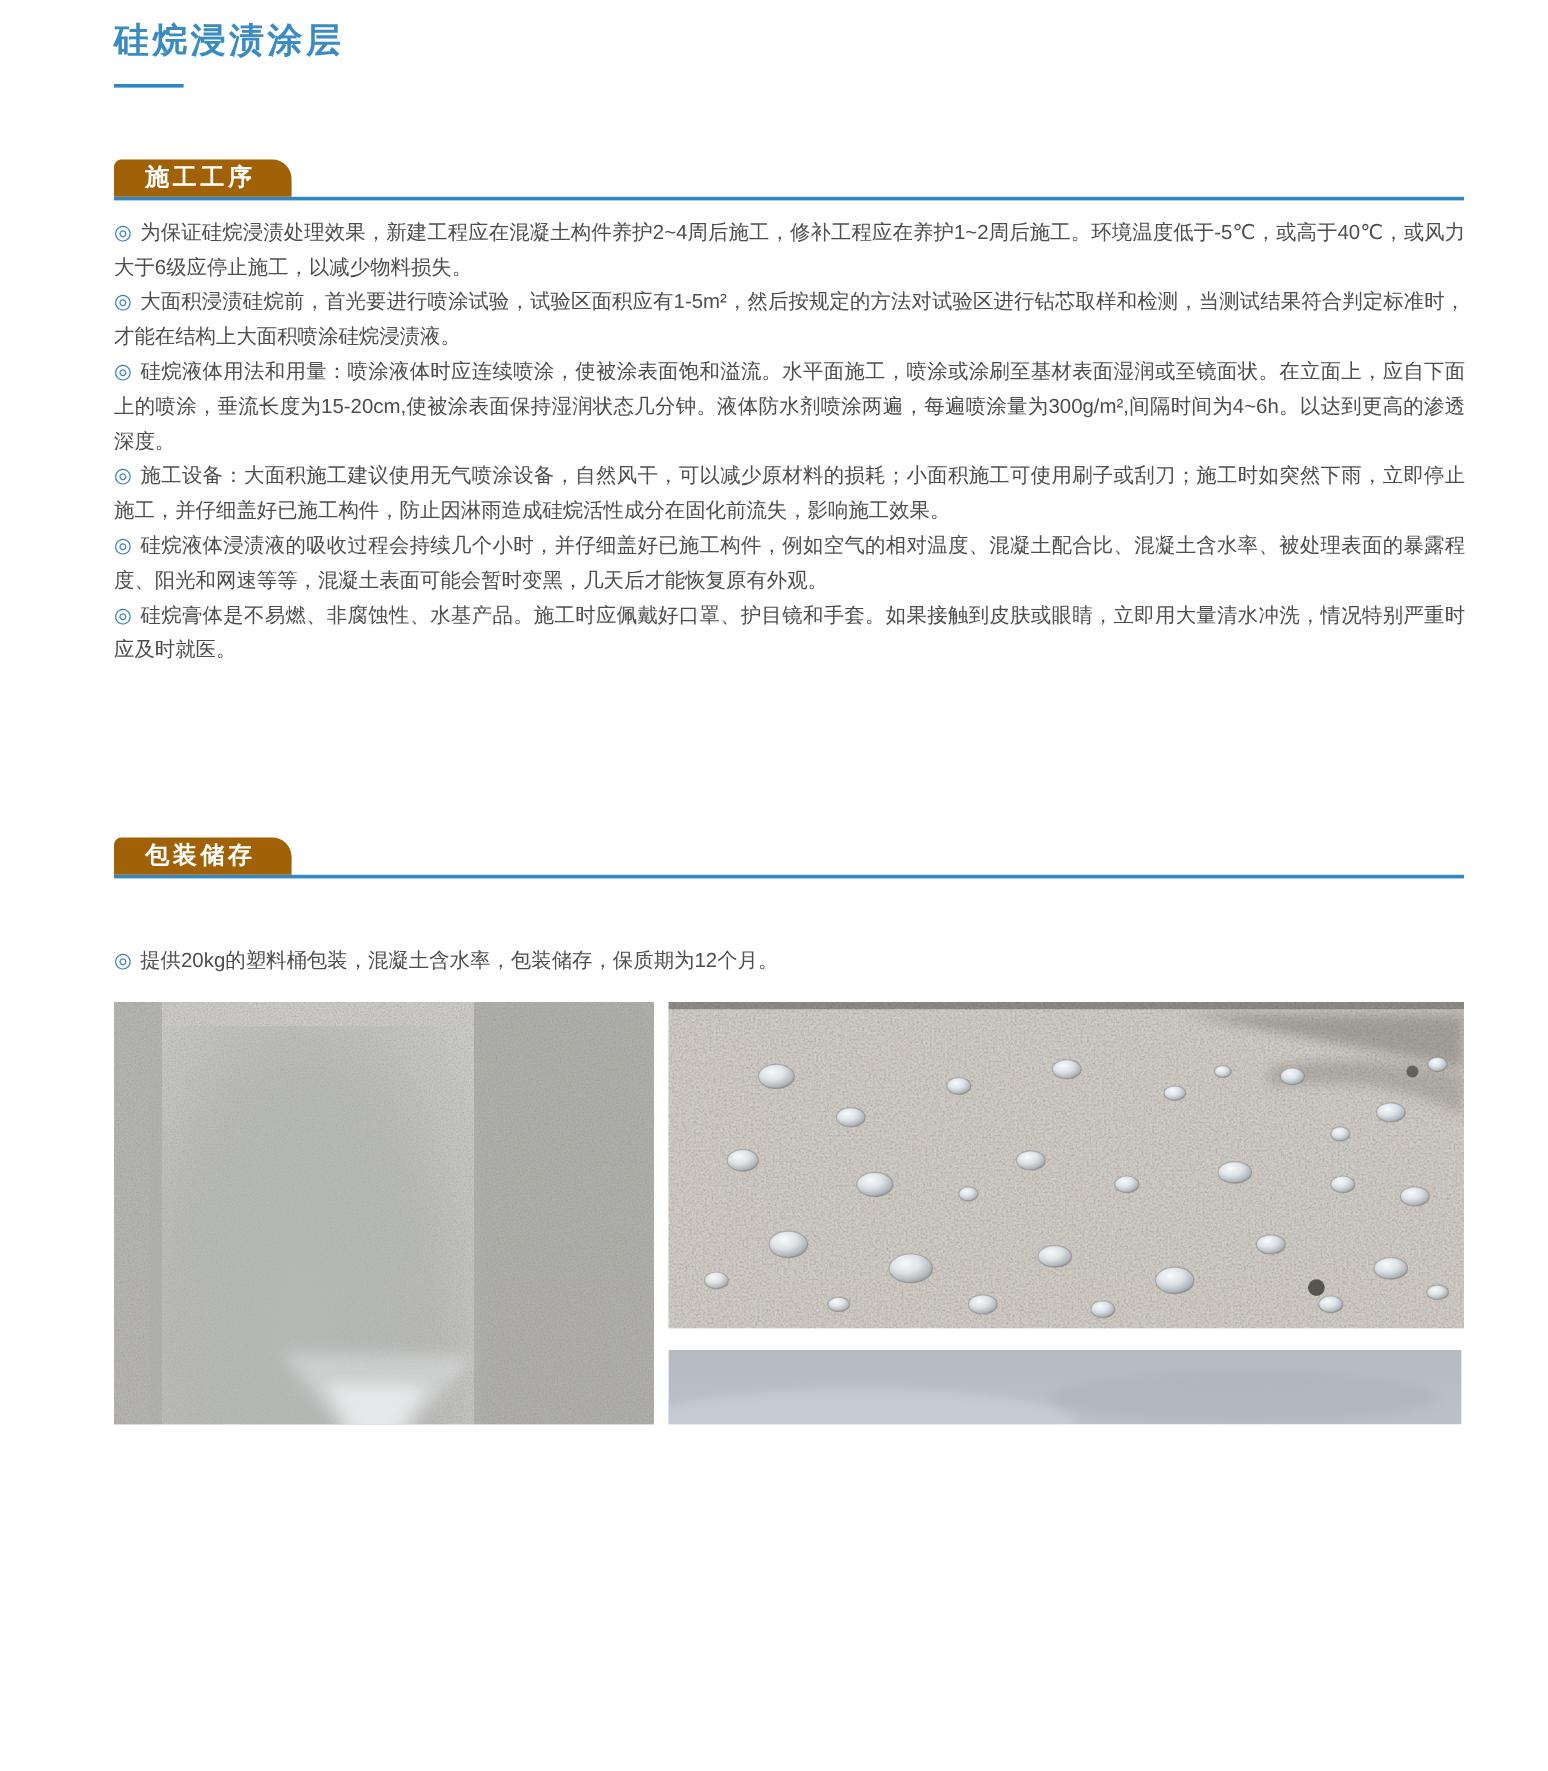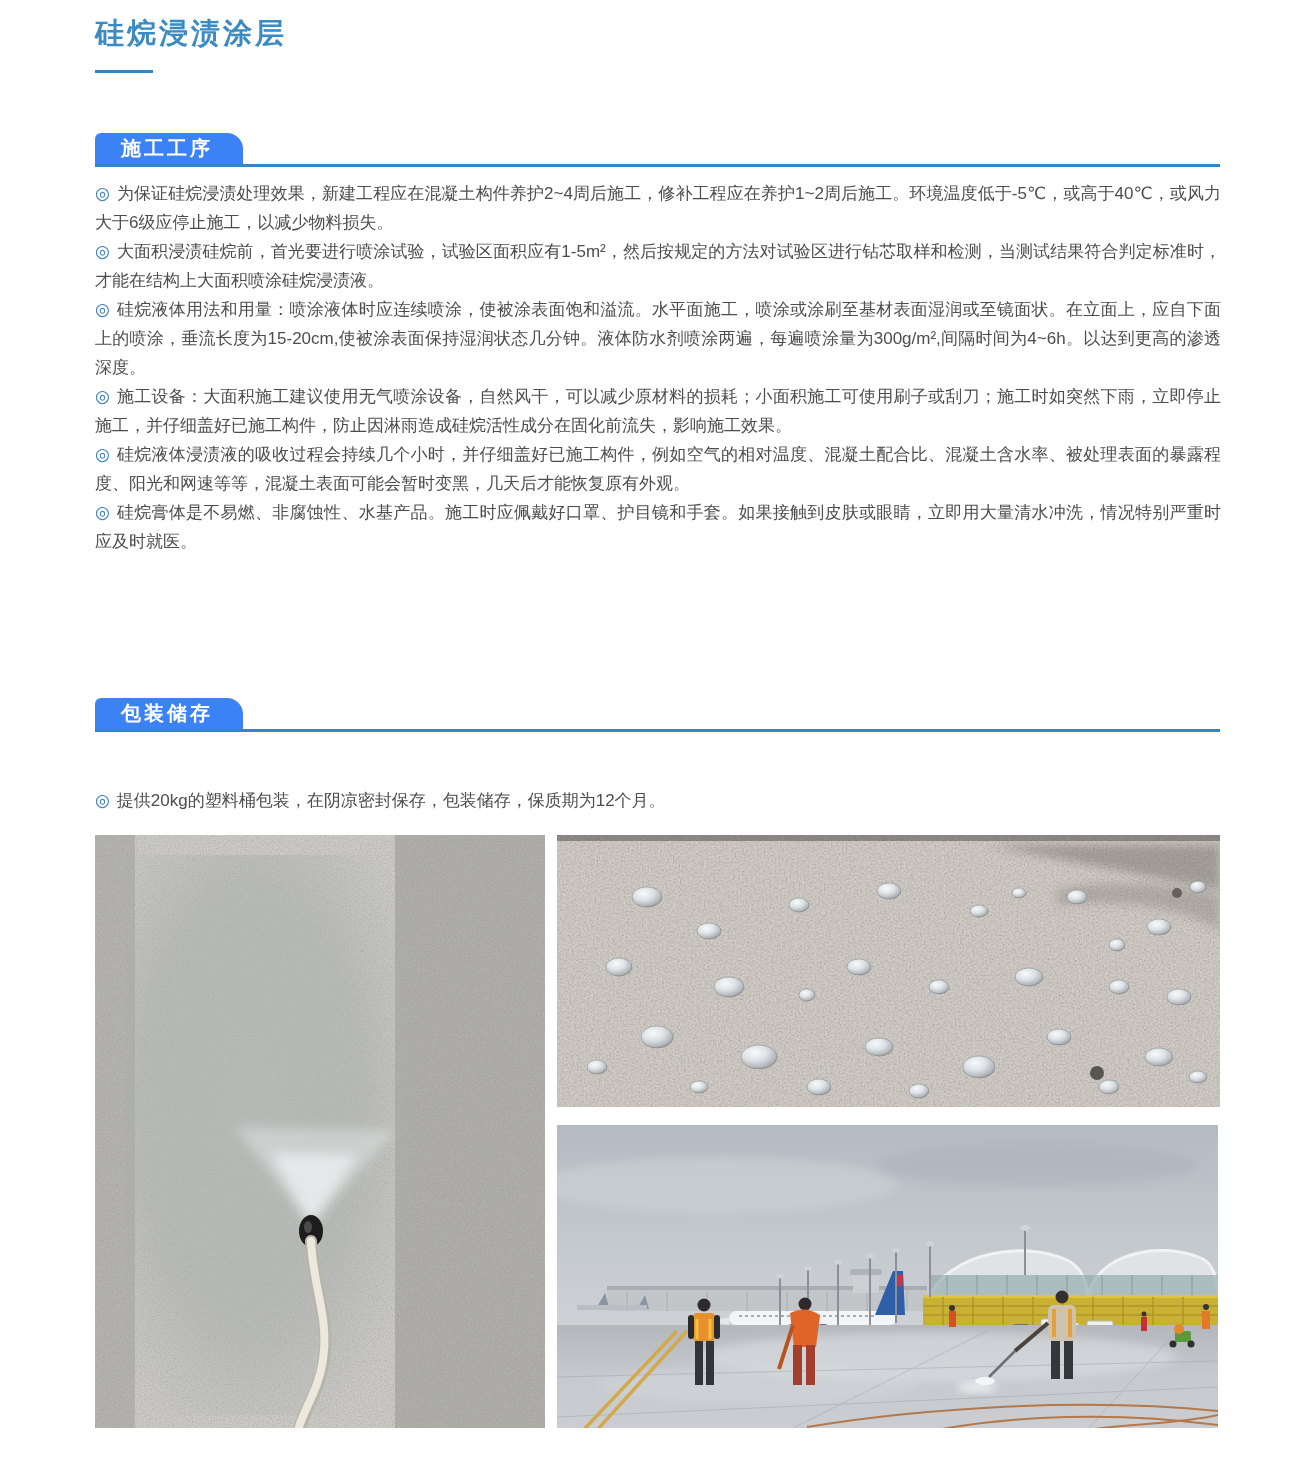--- a/index.html
+++ b/index.html
@@ -1,37 +1,37 @@
 <!DOCTYPE html>
 <html lang="zh"><head>
 <meta charset="utf-8">
 <style>
   html,body{margin:0;padding:0;background:#ffffff;}
   .page{
     position:relative;
-    width:1290px;height:1428px;
+    width:1290px;height:1187px;
     background:#ffffff;
     font-family:"Liberation Sans","DejaVu Sans",sans-serif;
     overflow:hidden;
   }
   .page-title{
     position:absolute;left:95px;top:14px;margin:0;
     font-size:29px;font-weight:bold;color:#3a8ac4;letter-spacing:3px;
   }
   .title-underline{
     position:absolute;left:95px;top:70px;width:58px;height:3px;background:#2f87c6;
   }
   .section-head{
     position:absolute;left:95px;width:1125px;
     border-bottom:3px solid #2f87c6;line-height:0;
   }
   .section-head.first{top:133px;}
   .section-head.second{top:698px;}
   .badge{
-    display:inline-block;background:#3b82f6;color:#ffffff;
+    display:inline-block;background:#a16207;color:#ffffff;
     font-size:20px;font-weight:bold;letter-spacing:3px;
     line-height:31px;height:31px;padding:0 30px 0 26px;
     border-radius:6px 16px 0 0;
   }
   .bullets{
     position:absolute;left:95px;width:1126px;
     font-size:17px;line-height:29px;color:#4d4d4d;text-align:justify;
   }
   .bullets.first{top:179px;}
   .bullets.second{top:786px;}
@@ -65,21 +65,21 @@
     <p class="bullet"><span class="bullet-mark">◎</span><span>施工设备：大面积施工建议使用无气喷涂设备，自然风干，可以减少原材料的损耗；小面积施工可使用刷子或刮刀；施工时如突然下雨，立即停止施工，并仔细盖好已施工构件，防止因淋雨造成硅烷活性成分在固化前流失，影响施工效果。</span></p>
     <p class="bullet"><span class="bullet-mark">◎</span><span>硅烷液体浸渍液的吸收过程会持续几个小时，并仔细盖好已施工构件，例如空气的相对温度、混凝土配合比、混凝土含水率、被处理表面的暴露程度、阳光和网速等等，混凝土表面可能会暂时变黑，几天后才能恢复原有外观。</span></p>
     <p class="bullet"><span class="bullet-mark">◎</span><span>硅烷膏体是不易燃、非腐蚀性、水基产品。施工时应佩戴好口罩、护目镜和手套。如果接触到皮肤或眼睛，立即用大量清水冲洗，情况特别严重时应及时就医。</span></p>
   </div>
 
   <div class="section-head second">
     <span class="badge">包装储存</span>
   </div>
 
   <div class="bullets second">
-    <p class="bullet"><span class="bullet-mark">◎</span><span>提供20kg的塑料桶包装，在阴凉密封保存，包装储存，保质期为12个月。</span></p>
+    <p class="bullet"><span class="bullet-mark">◎</span><span>提供20kg的塑料桶包装，混凝土含水率，包装储存，保质期为12个月。</span></p>
   </div>
 
   <div class="gallery">
 
     <figure class="photo" id="photo-wall">
       <svg width="450" height="607" viewBox="0 0 450 607">
         <defs>
           <filter id="grain1" x="0" y="0" width="100%" height="100%">
             <feTurbulence type="fractalNoise" baseFrequency="0.75" numOctaves="3" seed="7"></feTurbulence>
             <feColorMatrix type="matrix" values="0.45 0.45 0.45 0 0.18  0.45 0.45 0.45 0 0.18  0.45 0.45 0.45 0 0.17  0 0 0 0 1"></feColorMatrix>

